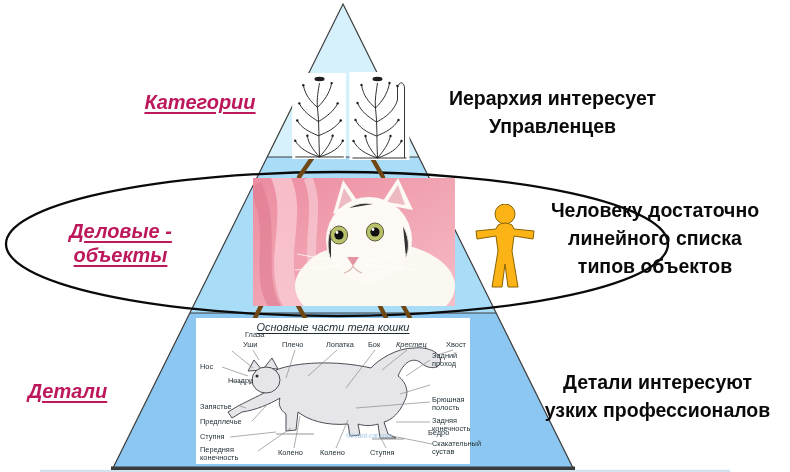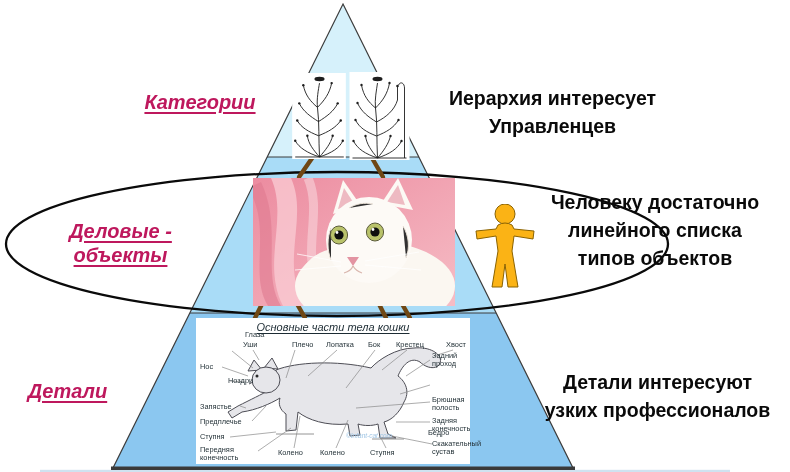--- a/index.html
+++ b/index.html
@@ -194,24 +194,24 @@
     <span class="alabel" style="left:4px;top:13px;padding-left:45px;">Глаза</span>
     <span class="alabel" style="left:4px;top:45px;">Нос</span>
     <span class="alabel" style="left:4px;top:59px;padding-left:28px;">Ноздри</span>
     <span class="alabel" style="left:4px;top:85px;">Запястье</span>
     <span class="alabel" style="left:4px;top:100px;">Предплечье</span>
     <span class="alabel" style="left:4px;top:115px;">Ступня</span>
     <span class="alabel" style="left:4px;top:128px;">Передняя
 конечность</span>
 
     <span class="alabel" style="left:47px;top:23px;">Уши</span>
-    <span class="alabel" style="left:96px;top:23px;text-align:right;">Плечо</span>
+    <span class="alabel" style="left:86px;top:23px;text-align:right;">Плечо</span>
     <span class="alabel" style="left:130px;top:23px;">Лопатка</span>
     <span class="alabel" style="left:172px;top:23px;">Бок</span>
-    <span class="alabel" style="left:200px;top:23px;">Крестец</span>
+    <span class="alabel" style="left:200px;top:23px;font-style:italic;">Крестец</span>
     <span class="alabel" style="left:250px;top:23px;">Хвост</span>
 
     <span class="alabel" style="left:82px;top:131px;">Колено</span>
     <span class="alabel" style="left:124px;top:131px;">Колено</span>
     <span class="alabel" style="left:174px;top:131px;">Ступня</span>
 
     <span class="alabel" style="left:236px;top:34px;">Задний
 проход</span>
     <span class="alabel" style="left:232px;top:63px;margin-top:48px;">Бедро</span>
     <span class="alabel" style="left:236px;top:78px;">Брюшная
@@ -229,19 +229,19 @@
              L46,83 L36,83 L33,60 L30,83 L20,83 L26,47 L24,32 L5,35 L4,27 L24,25 Z" fill="#fbb315" stroke="#8a6200" stroke-width="1" stroke-linejoin="round"></path>
   </svg>
 
   <div class="abs side-label" style="left:135px;top:90px;width:130px;">Категории</div>
   <div class="abs side-label" style="left:58px;top:219px;width:125px;">Деловые -
 объекты</div>
   <div class="abs side-label" style="left:25px;top:379px;width:85px;">Детали</div>
 
   <div class="abs note" style="left:430px;top:84px;width:245px;">Иерархия интересует
 Управленцев</div>
-  <div class="abs note" style="left:540px;top:188px;width:230px;">Человеку достаточно
+  <div class="abs note" style="left:540px;top:196px;width:230px;">Человеку достаточно
 линейного списка
 типов объектов</div>
   <div class="abs note" style="left:525px;top:368px;width:265px;">Детали интересуют
 узких профессионалов</div>
 
 </div>
 
 </body></html>

